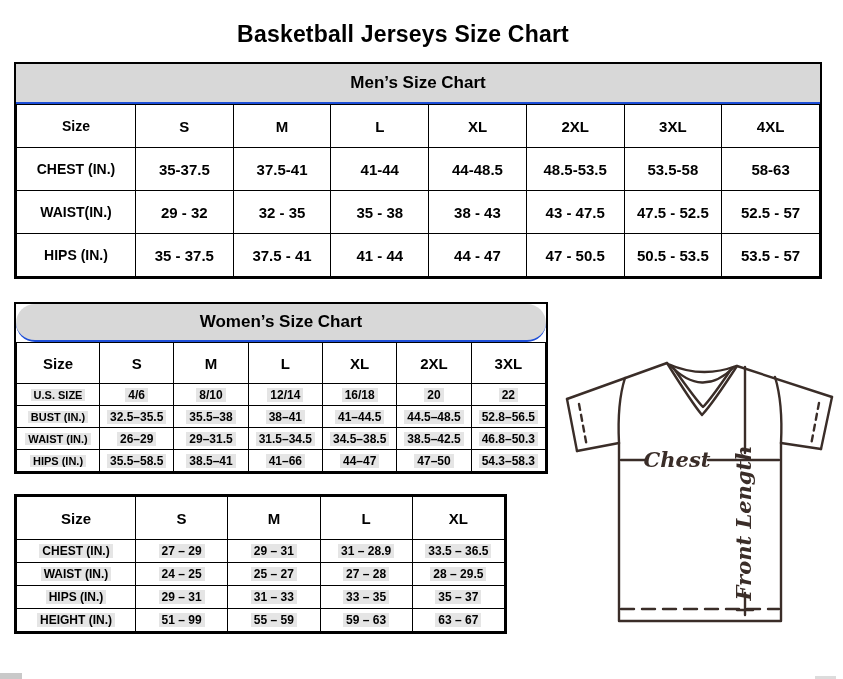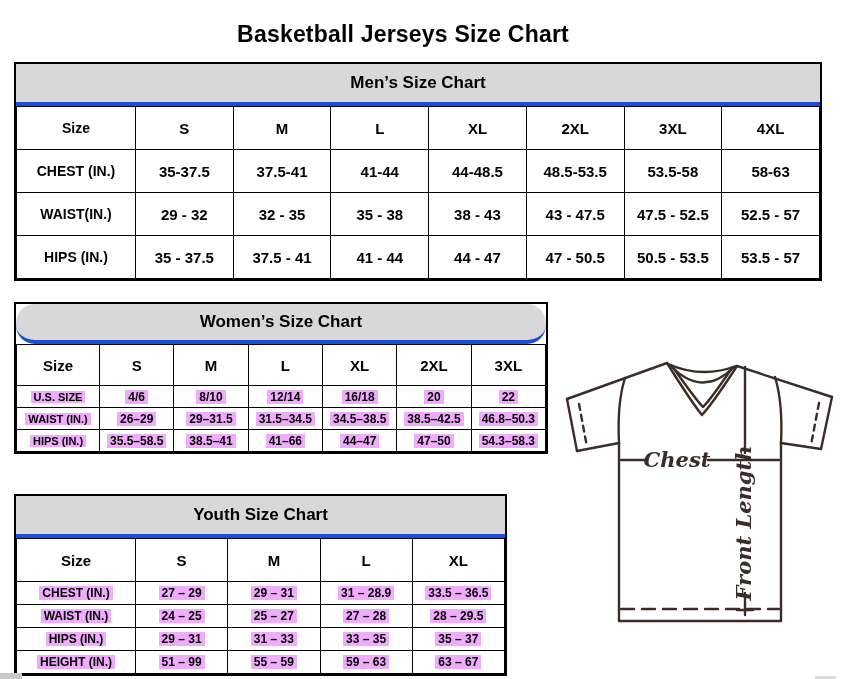--- a/index.html
+++ b/index.html
@@ -7,21 +7,21 @@
     width:843px;height:679px;position:relative;overflow:hidden;
     background:#ffffff;font-family:"Liberation Sans",sans-serif;color:#000;
   }
   .page-title{
     position:absolute;top:6px;left:0;width:806px;text-align:center;
     font-size:23px;font-weight:bold;letter-spacing:0.2px;
   }
   
   .tablewrap{position:absolute;border:2px solid #000;background:#fff;box-sizing:border-box;}
   .band{
-    background:#d8d8d8;border-bottom:4px solid #1d4ed8;
+    background:#d8d8d8;border-bottom:2px solid #1d4ed8;
     text-align:center;font-weight:bold;font-size:17px;
     display:flex;align-items:center;justify-content:center;
   }
   table{border-collapse:collapse;width:100%;table-layout:fixed;}
   td{
     border:1px solid #000;text-align:center;vertical-align:middle;
     font-weight:bold;padding:0;overflow:hidden;white-space:nowrap;
   }
   
   .men{left:14px;top:62px;width:808px;}
@@ -35,21 +35,21 @@
   .women tr.data-row td{height:21px;font-size:12px;}
   .women td.label-col{width:82px;}
   .women tr.data-row td.label-col{font-size:11px;}
   
   .youth{left:14px;top:494px;width:493px;}
   .youth .band{height:38px;}
   .youth tr.header-row td{height:42px;font-size:15px;}
   .youth tr.data-row td{height:22px;font-size:12px;}
   .youth td.label-col{width:118px;}
   
-  .compact tr.data-row .hl{background:#f0abfc;padding:0 3px;}
+  .compact tr.data-row .hl{background:#e5e5e5;padding:0 3px;}
   
   .jersey{position:absolute;left:555px;top:353px;width:288px;height:324px;}
   
   .frag{position:absolute;background:#c9c9c9;}
   .frag-left{left:0;top:673px;width:22px;height:6px;}
   .frag-right{left:815px;top:676px;width:21px;height:3px;background:#dcdcdc;}
 </style>
 </head>
 <body>
 
@@ -119,20 +119,29 @@
         <tr class="data-row">
           <td class="label-col"><span class="hl">U.S. SIZE</span></td>
           <td><span class="hl">4/6</span></td>
           <td><span class="hl">8/10</span></td>
           <td><span class="hl">12/14</span></td>
           <td><span class="hl">16/18</span></td>
           <td><span class="hl">20</span></td>
           <td><span class="hl">22</span></td>
         </tr>
         <tr class="data-row">
+          <td class="label-col"><span class="hl">BUST (IN.)</span></td>
+          <td><span class="hl">32.5–35.5</span></td>
+          <td><span class="hl">35.5–38</span></td>
+          <td><span class="hl">38–41</span></td>
+          <td><span class="hl">41–44.5</span></td>
+          <td><span class="hl">44.5–48.5</span></td>
+          <td><span class="hl">52.8–56.5</span></td>
+        </tr>
+        <tr class="data-row">
           <td class="label-col"><span class="hl">WAIST (IN.)</span></td>
           <td><span class="hl">26–29</span></td>
           <td><span class="hl">29–31.5</span></td>
           <td><span class="hl">31.5–34.5</span></td>
           <td><span class="hl">34.5–38.5</span></td>
           <td><span class="hl">38.5–42.5</span></td>
           <td><span class="hl">46.8–50.3</span></td>
         </tr>
         <tr class="data-row">
           <td class="label-col"><span class="hl">HIPS (IN.)</span></td>
@@ -141,21 +150,20 @@
           <td><span class="hl">41–66</span></td>
           <td><span class="hl">44–47</span></td>
           <td><span class="hl">47–50</span></td>
           <td><span class="hl">54.3–58.3</span></td>
         </tr>
       </tbody>
     </table>
 </section>
 
 <section class="tablewrap youth compact">
-  <div class="band">Youth Size Chart</div>
   <table>
       <tbody>
         <tr class="header-row">
           <td class="label-col">Size</td>
           <td>S</td>
           <td>M</td>
           <td>L</td>
           <td>XL</td>
         </tr>
         <tr class="data-row">

